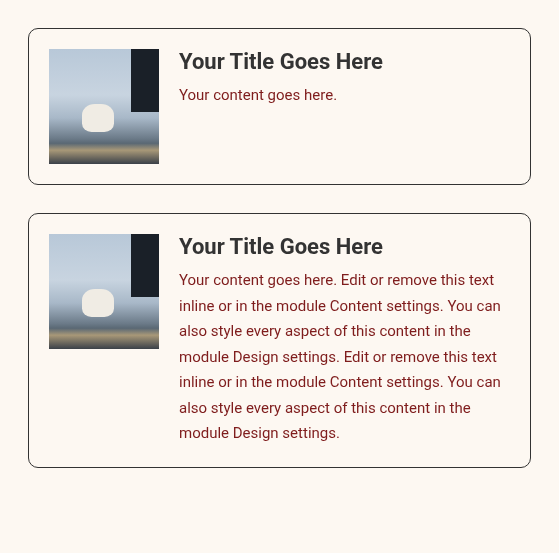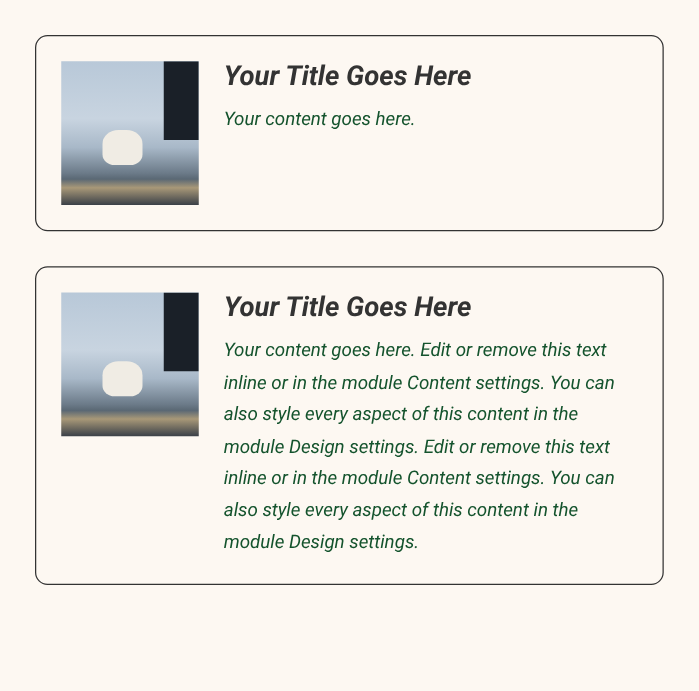--- a/index.html
+++ b/index.html
@@ -1,19 +1,18 @@
 <!DOCTYPE html>
 <html><head>
   <meta charset="utf-8">
   <style>
     * {
       margin: 0;
       padding: 0;
       box-sizing: border-box;
-      font-style: italic;
     }
     body {
       font-family: -apple-system, BlinkMacSystemFont, 'Segoe UI', Roboto, Helvetica, Arial, sans-serif;
       background-color: #fdf8f2;
       padding: 28px;
       width: 559px;
     }
     .card {
       border: 1.5px solid #333;
       border-radius: 10px;
@@ -58,21 +57,21 @@
     }
     .card-title {
       font-size: 22px;
       font-weight: 700;
       color: #333;
       margin-bottom: 8px;
       line-height: 1.2;
     }
     .card-text {
       font-size: 15px;
-      color: #14532d;
+      color: #7f1d1d;
       line-height: 1.7;
     }
   </style>
 </head>
 <body>
 
 <div class="card">
   <div class="thumbnail"></div>
   <div class="card-content">
     <h2 class="card-title">Your Title Goes Here</h2>

